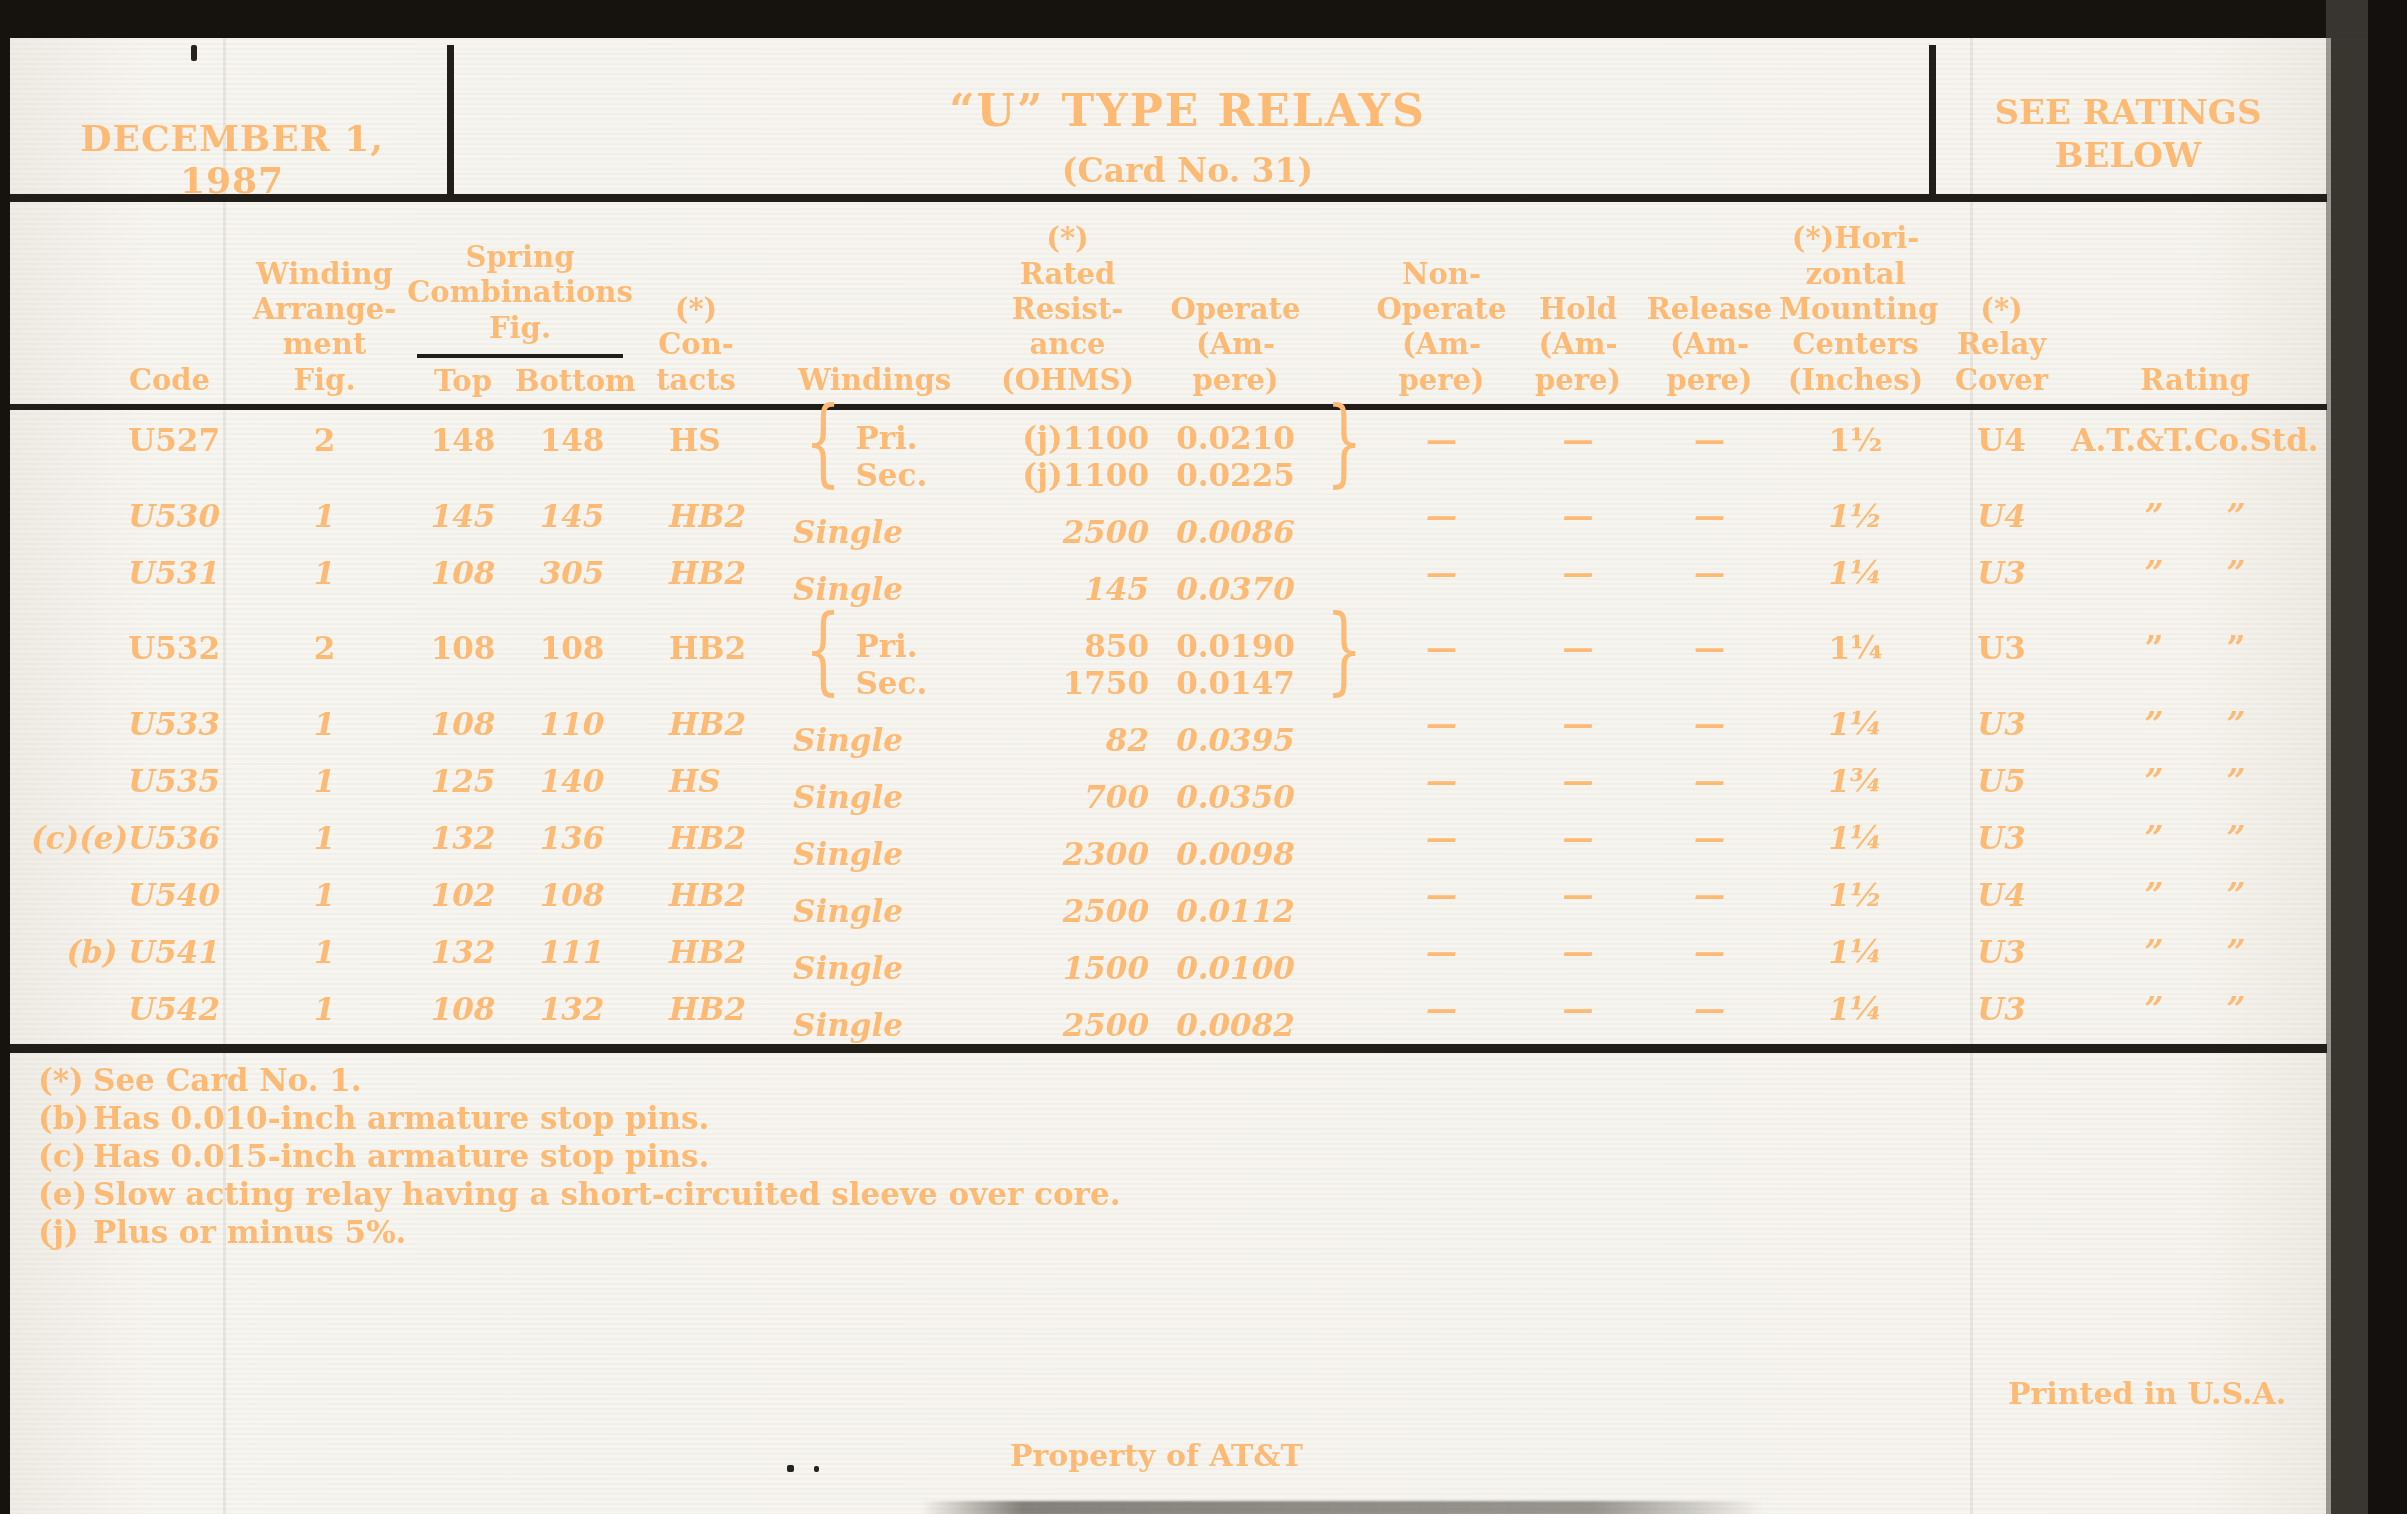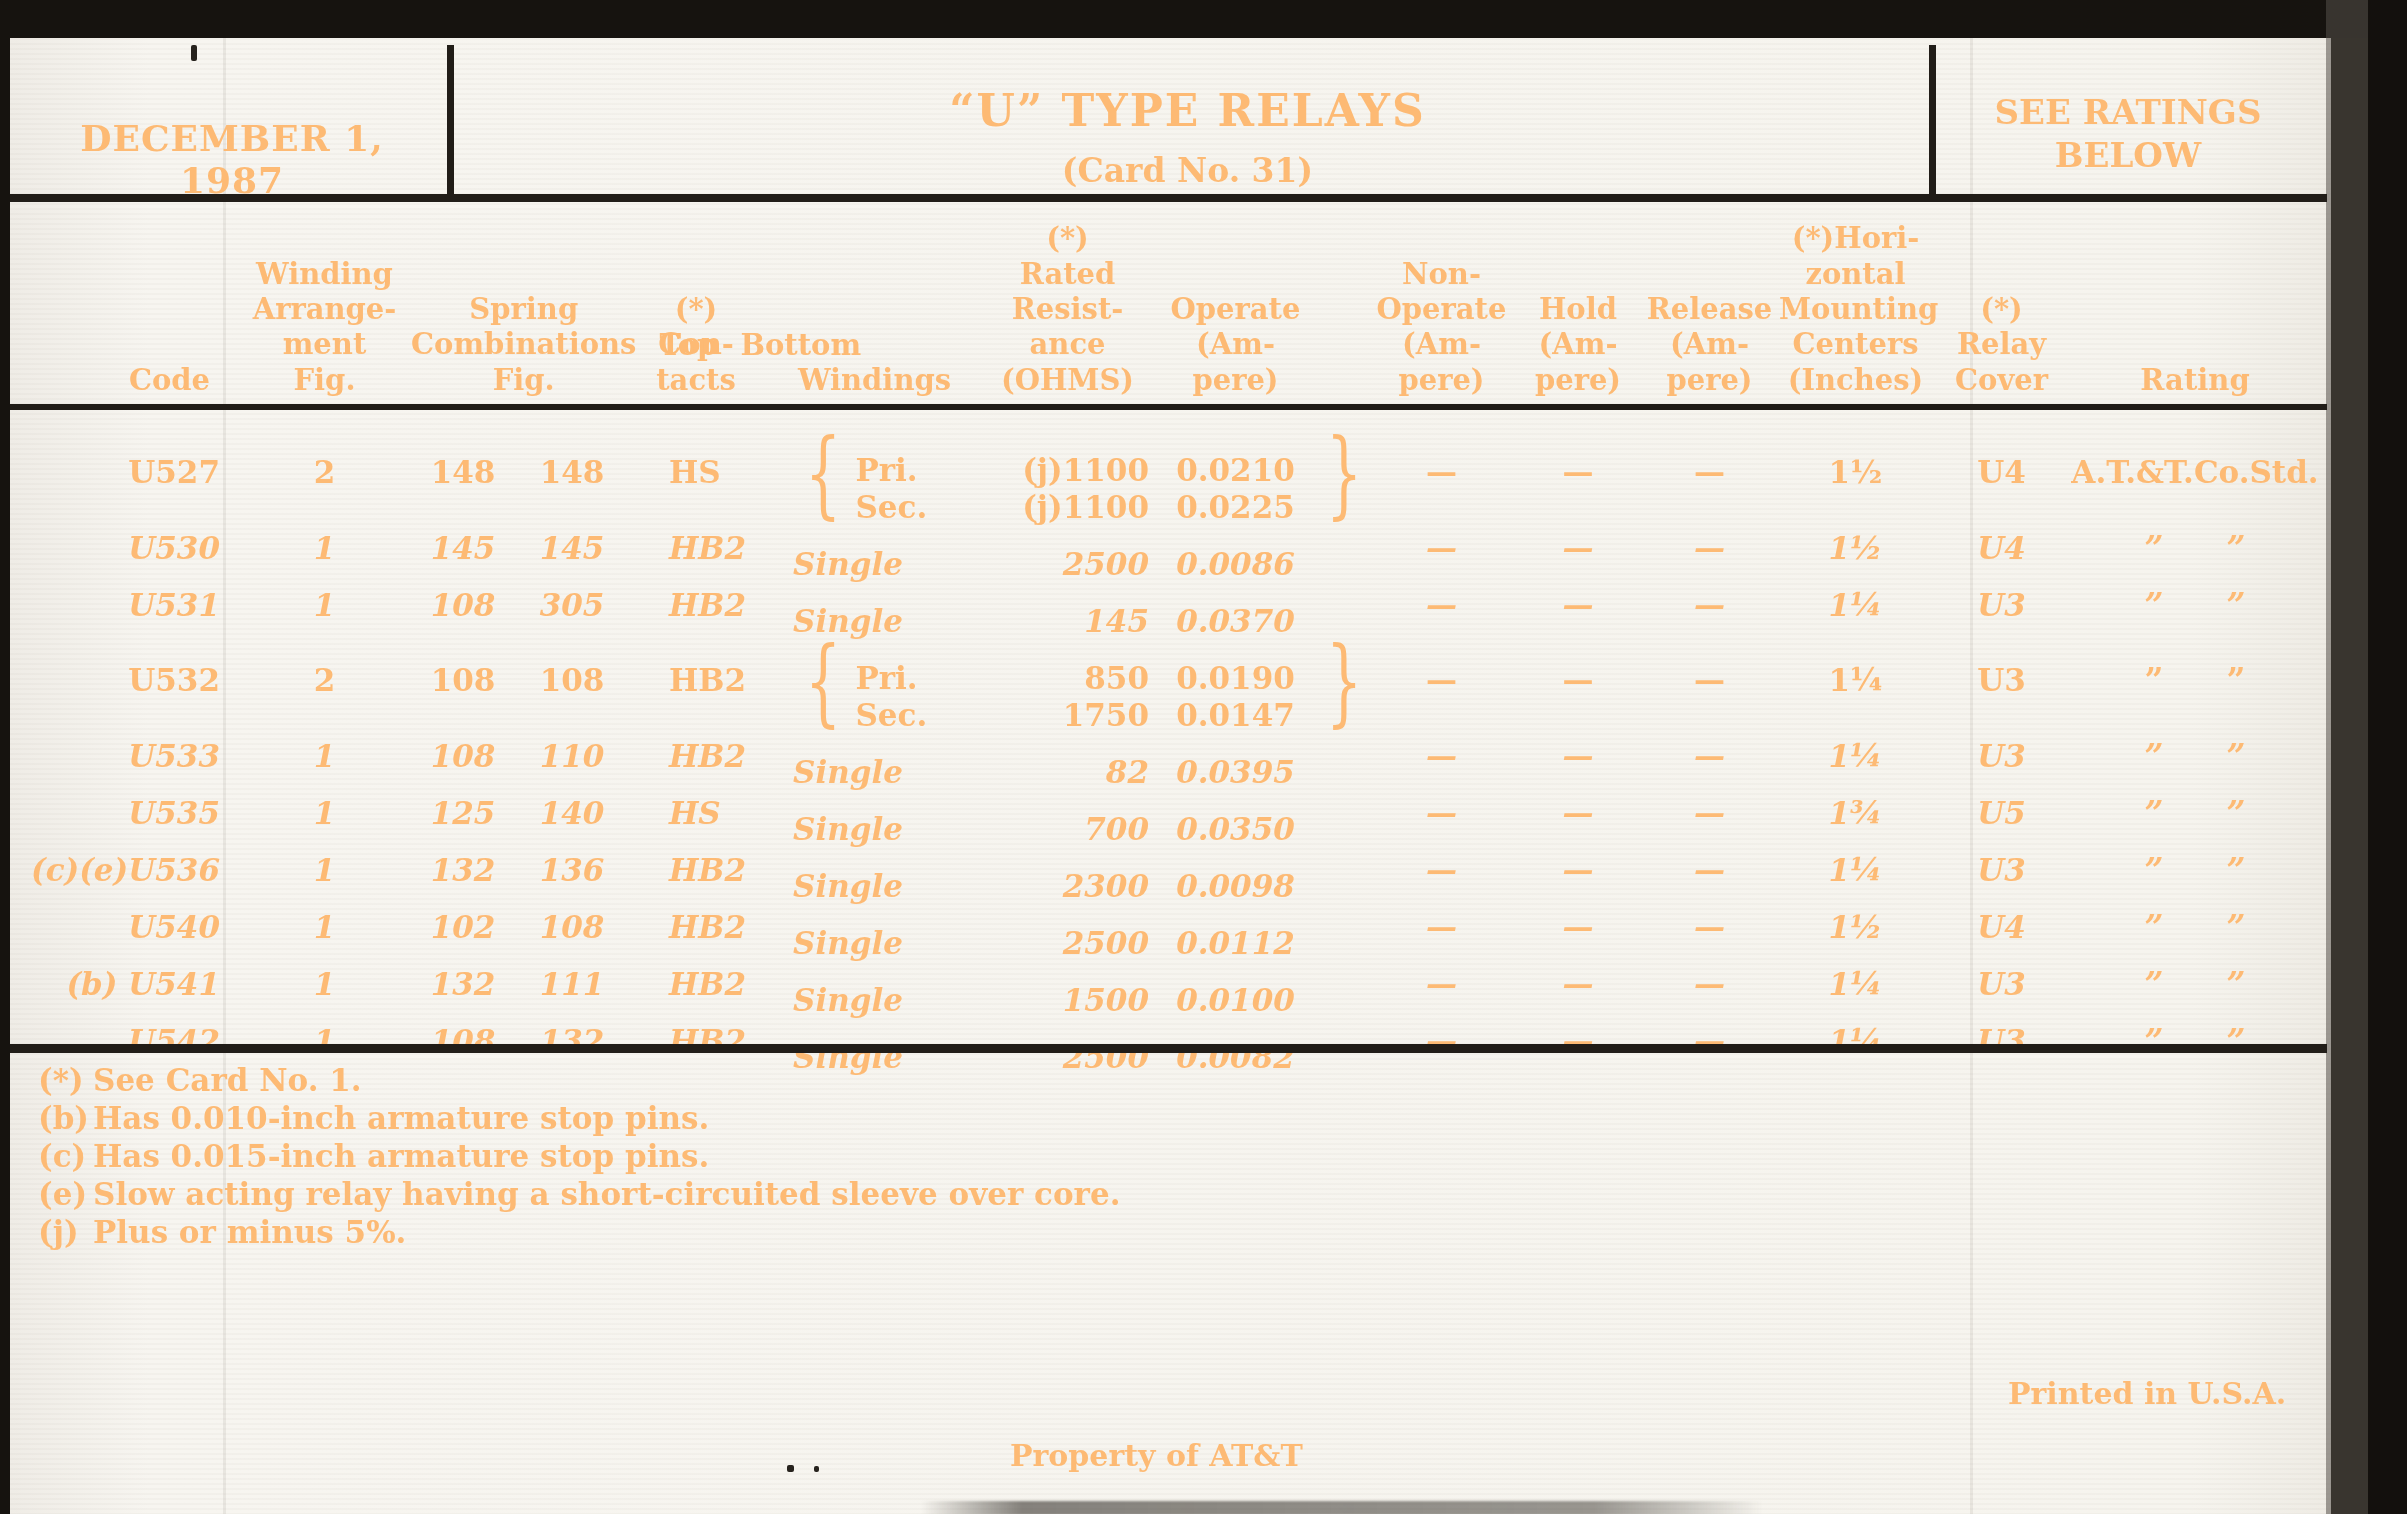--- a/index.html
+++ b/index.html
@@ -29,28 +29,28 @@
             font-size:33px;font-weight:700;}
   #see-ratings{position:absolute;left:1929px;top:91px;width:398px;text-align:center;
                font-size:34px;font-weight:700;line-height:1.25;white-space:pre-line;}
 
   
   #colhead{position:absolute;left:10px;top:210px;width:2307px;height:194px;
            display:grid;grid-template-columns:228px 173px 104px 114px 134px 223px 163px 173px 45px 149px 124px 139px 153px 139px 248px;
            align-items:end;}
   .hcell{font-size:29px;font-weight:700;line-height:1.22;text-align:center;white-space:pre-line;padding-bottom:6px;}
   .hcode{padding-left:91px;}
-  .spring-group{grid-column:3 / span 2;display:flex;flex-direction:row;align-items:center;padding-bottom:6px;}
+  .spring-group{grid-column:3 / span 2;display:flex;flex-direction:column;align-items:center;padding-bottom:6px;}
   .spring-label{font-size:29px;font-weight:700;line-height:1.22;text-align:center;white-space:pre-line;}
   .spring-underline{width:206px;height:4px;background:#211d18;margin:8px 0 6px 0;}
   .topbottom{display:grid;grid-template-columns:104px 114px;width:218px;}
   .topbottom span{text-align:center;font-size:29px;font-weight:700;}
 
   
-  #rows{position:absolute;left:10px;top:419px;width:2307px;}
+  #rows{position:absolute;left:10px;top:387px;width:2307px;}
   .row{display:grid;grid-template-columns:228px 173px 104px 114px 134px 223px 163px 173px 45px 149px 124px 139px 153px 139px 248px;
        align-items:center;font-size:31px;font-weight:700;}
   .row.single{height:57px;font-style:italic;}
   .row.double{height:94px;}
   .cell{display:flex;align-items:center;justify-content:center;line-height:37px;}
   .c-code{justify-content:flex-end;padding-right:18px;}
   .c-contacts{justify-content:flex-start;padding-left:40px;}
   .c-windings{justify-content:flex-start;padding-left:30px;}
   .c-resist{justify-content:flex-end;}
   .c-resist .lines{text-align:right;}

